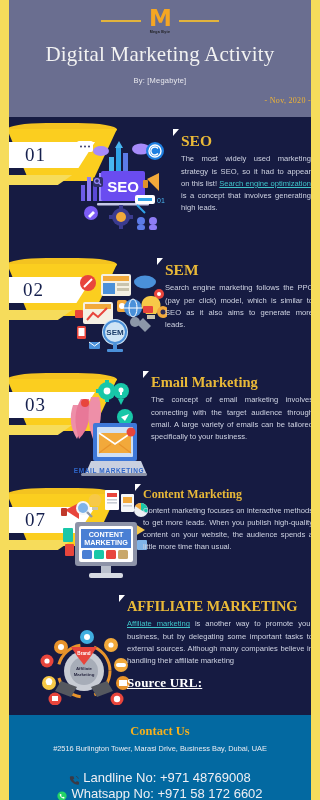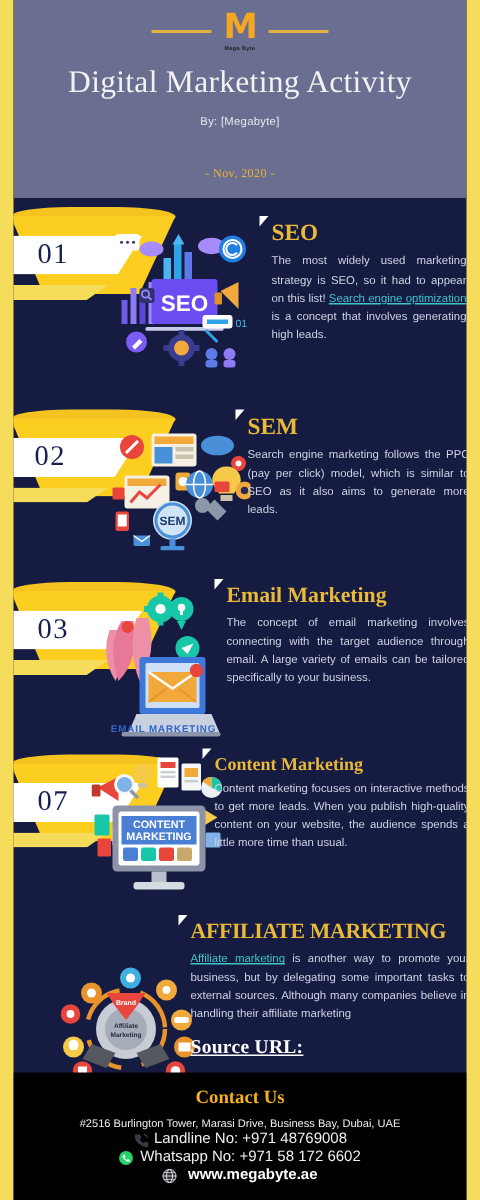--- a/index.html
+++ b/index.html
@@ -38,21 +38,21 @@
   }
   .logo-sub{font-size:3.6px;color:#1b1b1b;letter-spacing:.3px;margin-top:1px;font-weight:bold;}
   .main-title{
     font-family:"Liberation Serif",serif;
     font-size:21px;color:#F2F2F2;margin:6px 0 0 0;font-weight:normal;
     letter-spacing:.2px;
   }
   .byline{font-size:7.5px;color:#E8E8EE;margin-top:9px;letter-spacing:.2px;}
   .dateline{
     font-family:"Liberation Serif",serif;
-    font-size:8px;color:#F0B434;margin-top:26px;letter-spacing:.3px;
+    font-size:8px;color:#F0B434;margin-top:11px;letter-spacing:.3px;text-align:right;
   }
 
   
   .section{position:relative;height:115px;}
   .sec-seo{height:135px;}
   .sec-aff{height:112px;}
 
   
   .funnel{
     position:absolute;left:-6px;top:6px;width:118px;height:64px;
@@ -109,31 +109,31 @@
   .source-url{
     font-size:13px;font-weight:bold;color:#FFFFFF;
     text-decoration:underline;margin-top:8px;display:inline-block;
     letter-spacing:.2px;
     font-family:Liberation Serif, serif;
   }
 
   
   .footer{
     position:absolute;left:0;right:0;bottom:0;height:85px;
-    background:#000000;text-align:center;padding-top:6px;
+    background:#0369a1;text-align:center;padding-top:6px;
     box-sizing:border-box;
   }
   .contact-title{
     font-family:"Liberation Serif",serif;
     font-size:12.5px;color:#F5B01E;font-weight:bold;margin:3px 0 5px 0;
   }
-  .addr{font-size:7.4px;color:#EDEDF2;margin-bottom:1px;}
+  .addr{font-size:7.4px;color:#EDEDF2;margin-bottom:17px;}
   .crow{
     display:flex;align-items:center;justify-content:center;gap:4px;
-    font-size:10px;color:#EFEFF4;margin:1px 0;
+    font-size:13px;color:#EFEFF4;margin:1px 0;
   }
   .crow.web{font-weight:bold;color:#FFFFFF;gap:7px;}
   .ic{width:10px;height:10px;display:inline-block;flex:none;}
 </style>
 </head>
 <body>
 
 <div class="page">
 
   <div class="header">

